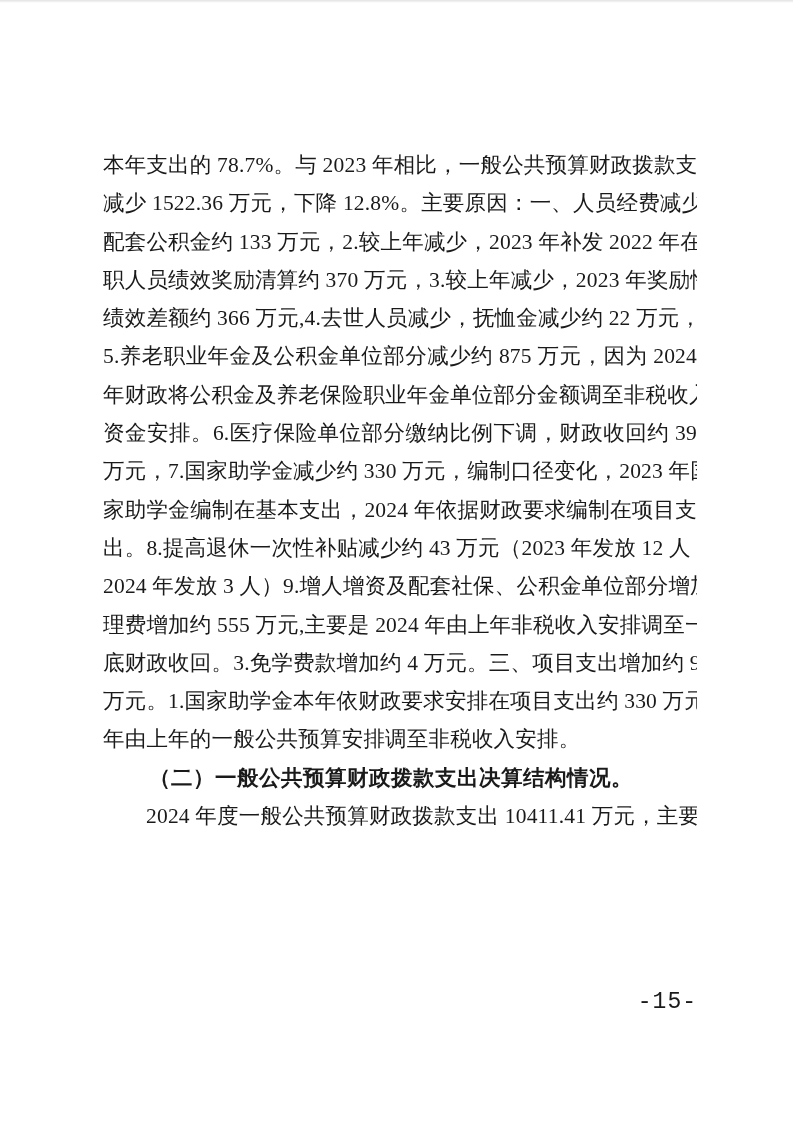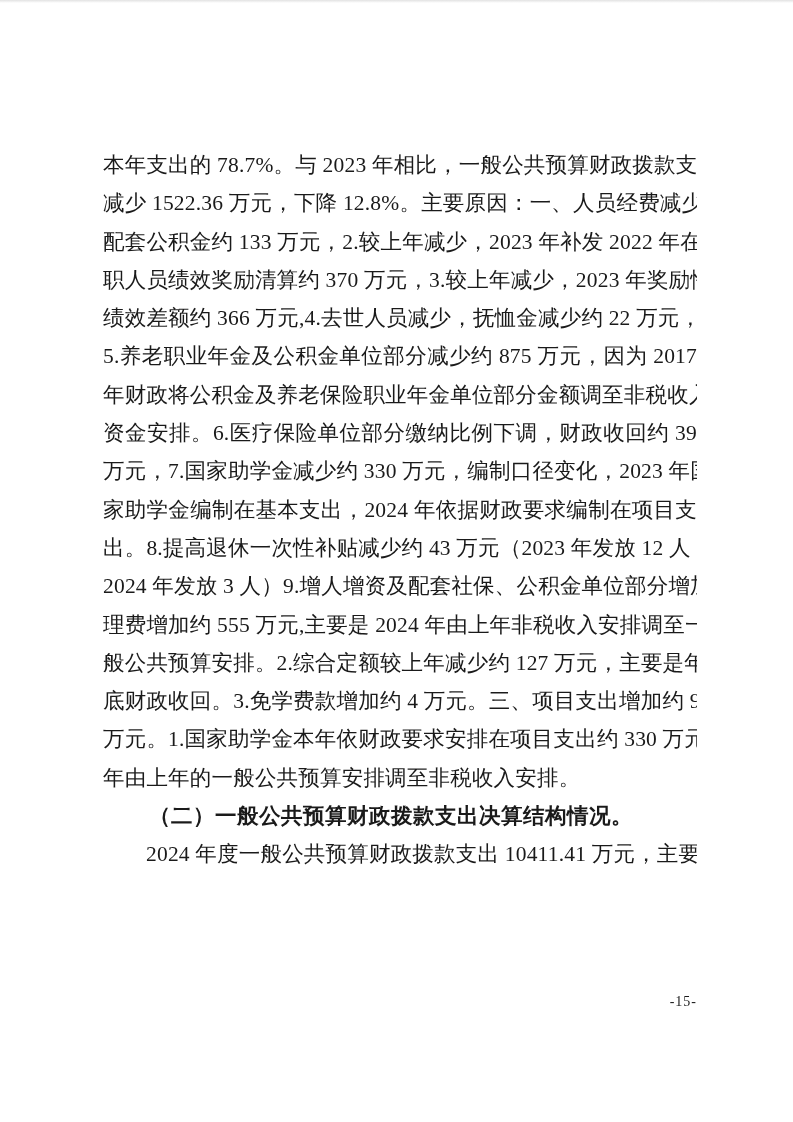--- a/index.html
+++ b/index.html
@@ -55,46 +55,46 @@
     padding-left: 43px;
   }
   .page-number {
     position: absolute;
     top: 988px;
     left: 103px;
     width: 594px;
     height: 28px;
     line-height: 28px;
     text-align: right;
-    font-size: 14px;
+    font-size: 23px;
     letter-spacing: 1px;
     color: #1a1a1a;
+    font-family: Liberation Mono, monospace;
   }
 </style>
 </head>
 <body>
 
 <div class="page">
   <div class="top-edge"></div>
 
   <div class="body-block">
     <div class="line">本年支出的 78.7%。与 2023 年相比，一般公共预算财政拨款支出</div>
     <div class="line">减少 1522.36 万元，下降 12.8%。主要原因：一、人员经费减少</div>
     <div class="line">配套公积金约 133 万元，2.较上年减少，2023 年补发 2022 年在</div>
     <div class="line">职人员绩效奖励清算约 370 万元，3.较上年减少，2023 年奖励性</div>
     <div class="line">绩效差额约 366 万元,4.去世人员减少，抚恤金减少约 22 万元，</div>
-    <div class="line">5.养老职业年金及公积金单位部分减少约 875 万元，因为 2017</div>
+    <div class="line">5.养老职业年金及公积金单位部分减少约 875 万元，因为 2024</div>
     <div class="line">年财政将公积金及养老保险职业年金单位部分金额调至非税收入</div>
     <div class="line">资金安排。6.医疗保险单位部分缴纳比例下调，财政收回约 39</div>
     <div class="line">万元，7.国家助学金减少约 330 万元，编制口径变化，2023 年国</div>
     <div class="line">家助学金编制在基本支出，2024 年依据财政要求编制在项目支</div>
     <div class="line">出。8.提高退休一次性补贴减少约 43 万元（2023 年发放 12 人，</div>
     <div class="line">2024 年发放 3 人）9.增人增资及配套社保、公积金单位部分增加</div>
     <div class="line">理费增加约 555 万元,主要是 2024 年由上年非税收入安排调至一</div>
-    <div class="line">般公共预算安排。2.综合定额较上年减少约 127 万元，主要是年</div>
     <div class="line">底财政收回。3.免学费款增加约 4 万元。三、项目支出增加约 97</div>
     <div class="line">万元。1.国家助学金本年依财政要求安排在项目支出约 330 万元，</div>
     <div class="line para-end">年由上年的一般公共预算安排调至非税收入安排。</div>
     <div class="line heading">（二）一般公共预算财政拨款支出决算结构情况。</div>
     <div class="line first-indent">2024 年度一般公共预算财政拨款支出 10411.41 万元，主要</div>
   </div>
 
   <div class="page-number">-15-</div>
 </div>
 

